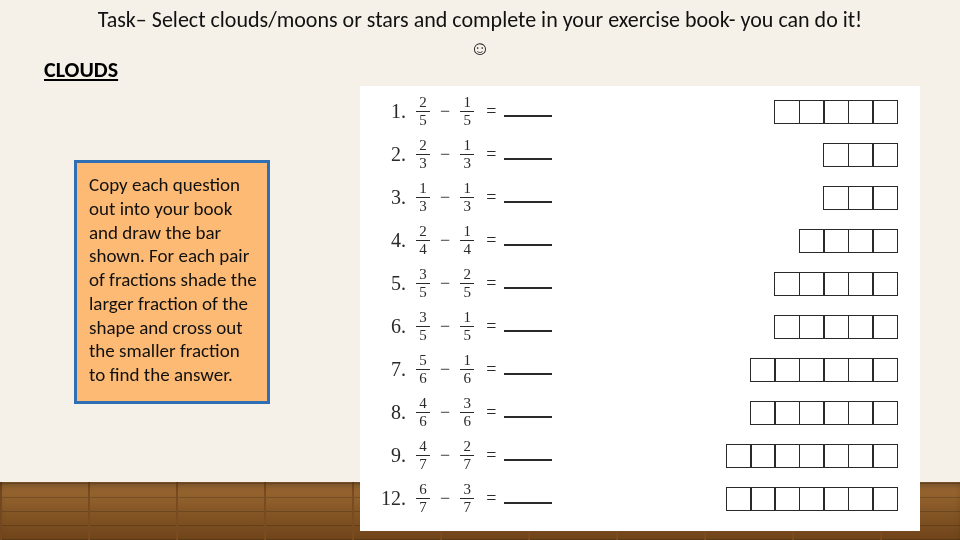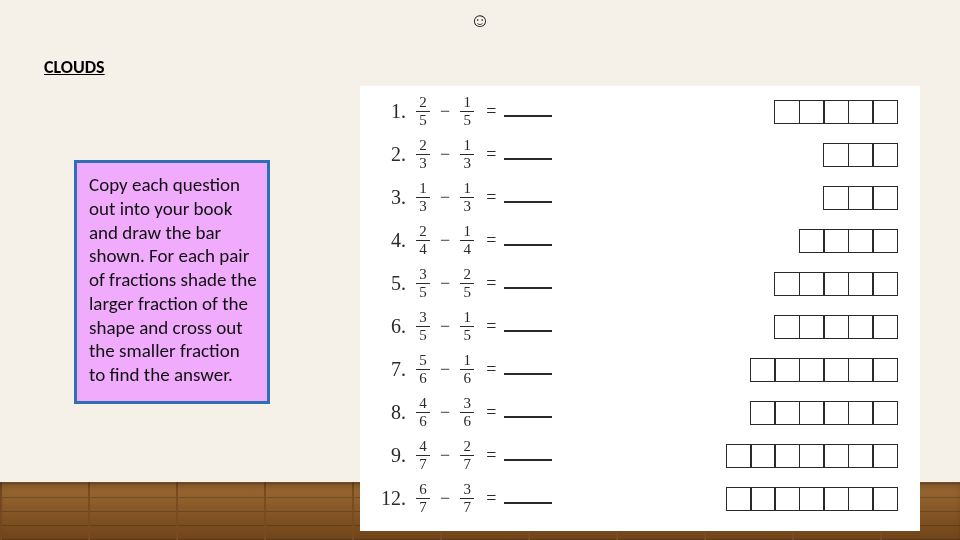--- a/index.html
+++ b/index.html
@@ -35,29 +35,29 @@
     display: block;
     font-size: 20px;
     margin-top: 2px;
   }
   .section-label {
     position: absolute;
     top: 56px;
     left: 44px;
     font-weight: bold;
     text-decoration: underline;
-    font-size: 18px;
+    font-size: 22px;
   }
   .instruction-box {
     position: absolute;
     top: 160px;
     left: 74px;
     width: 196px;
     border: 3px solid #2f6fb3;
-    background: #f0abfc;
+    background: #fdba74;
     padding: 10px 7px 14px 12px;
     font-size: 19px;
     line-height: 1.25;
     color: #111;
   }
   .worksheet {
     position: absolute;
     top: 86px;
     left: 360px;
     width: 560px;
@@ -122,20 +122,21 @@
   }
   .cell:first-child { margin-left: 0; }
 </style>
 </head>
 <body>
 
 <div class="stage">
   <div class="floor"></div>
 
   <div class="title">
+    <span>Task– Select clouds/moons or stars and complete in your exercise book- you can do it!</span>
     <span class="smiley">☺</span>
   </div>
 
   <div class="section-label">CLOUDS</div>
 
   <div class="instruction-box">
     <span>Copy each question out into your book and draw the bar shown. For each pair of fractions shade the larger fraction of the shape and cross out the smaller fraction to find the answer.</span>
   </div>
 
   <div class="worksheet">

